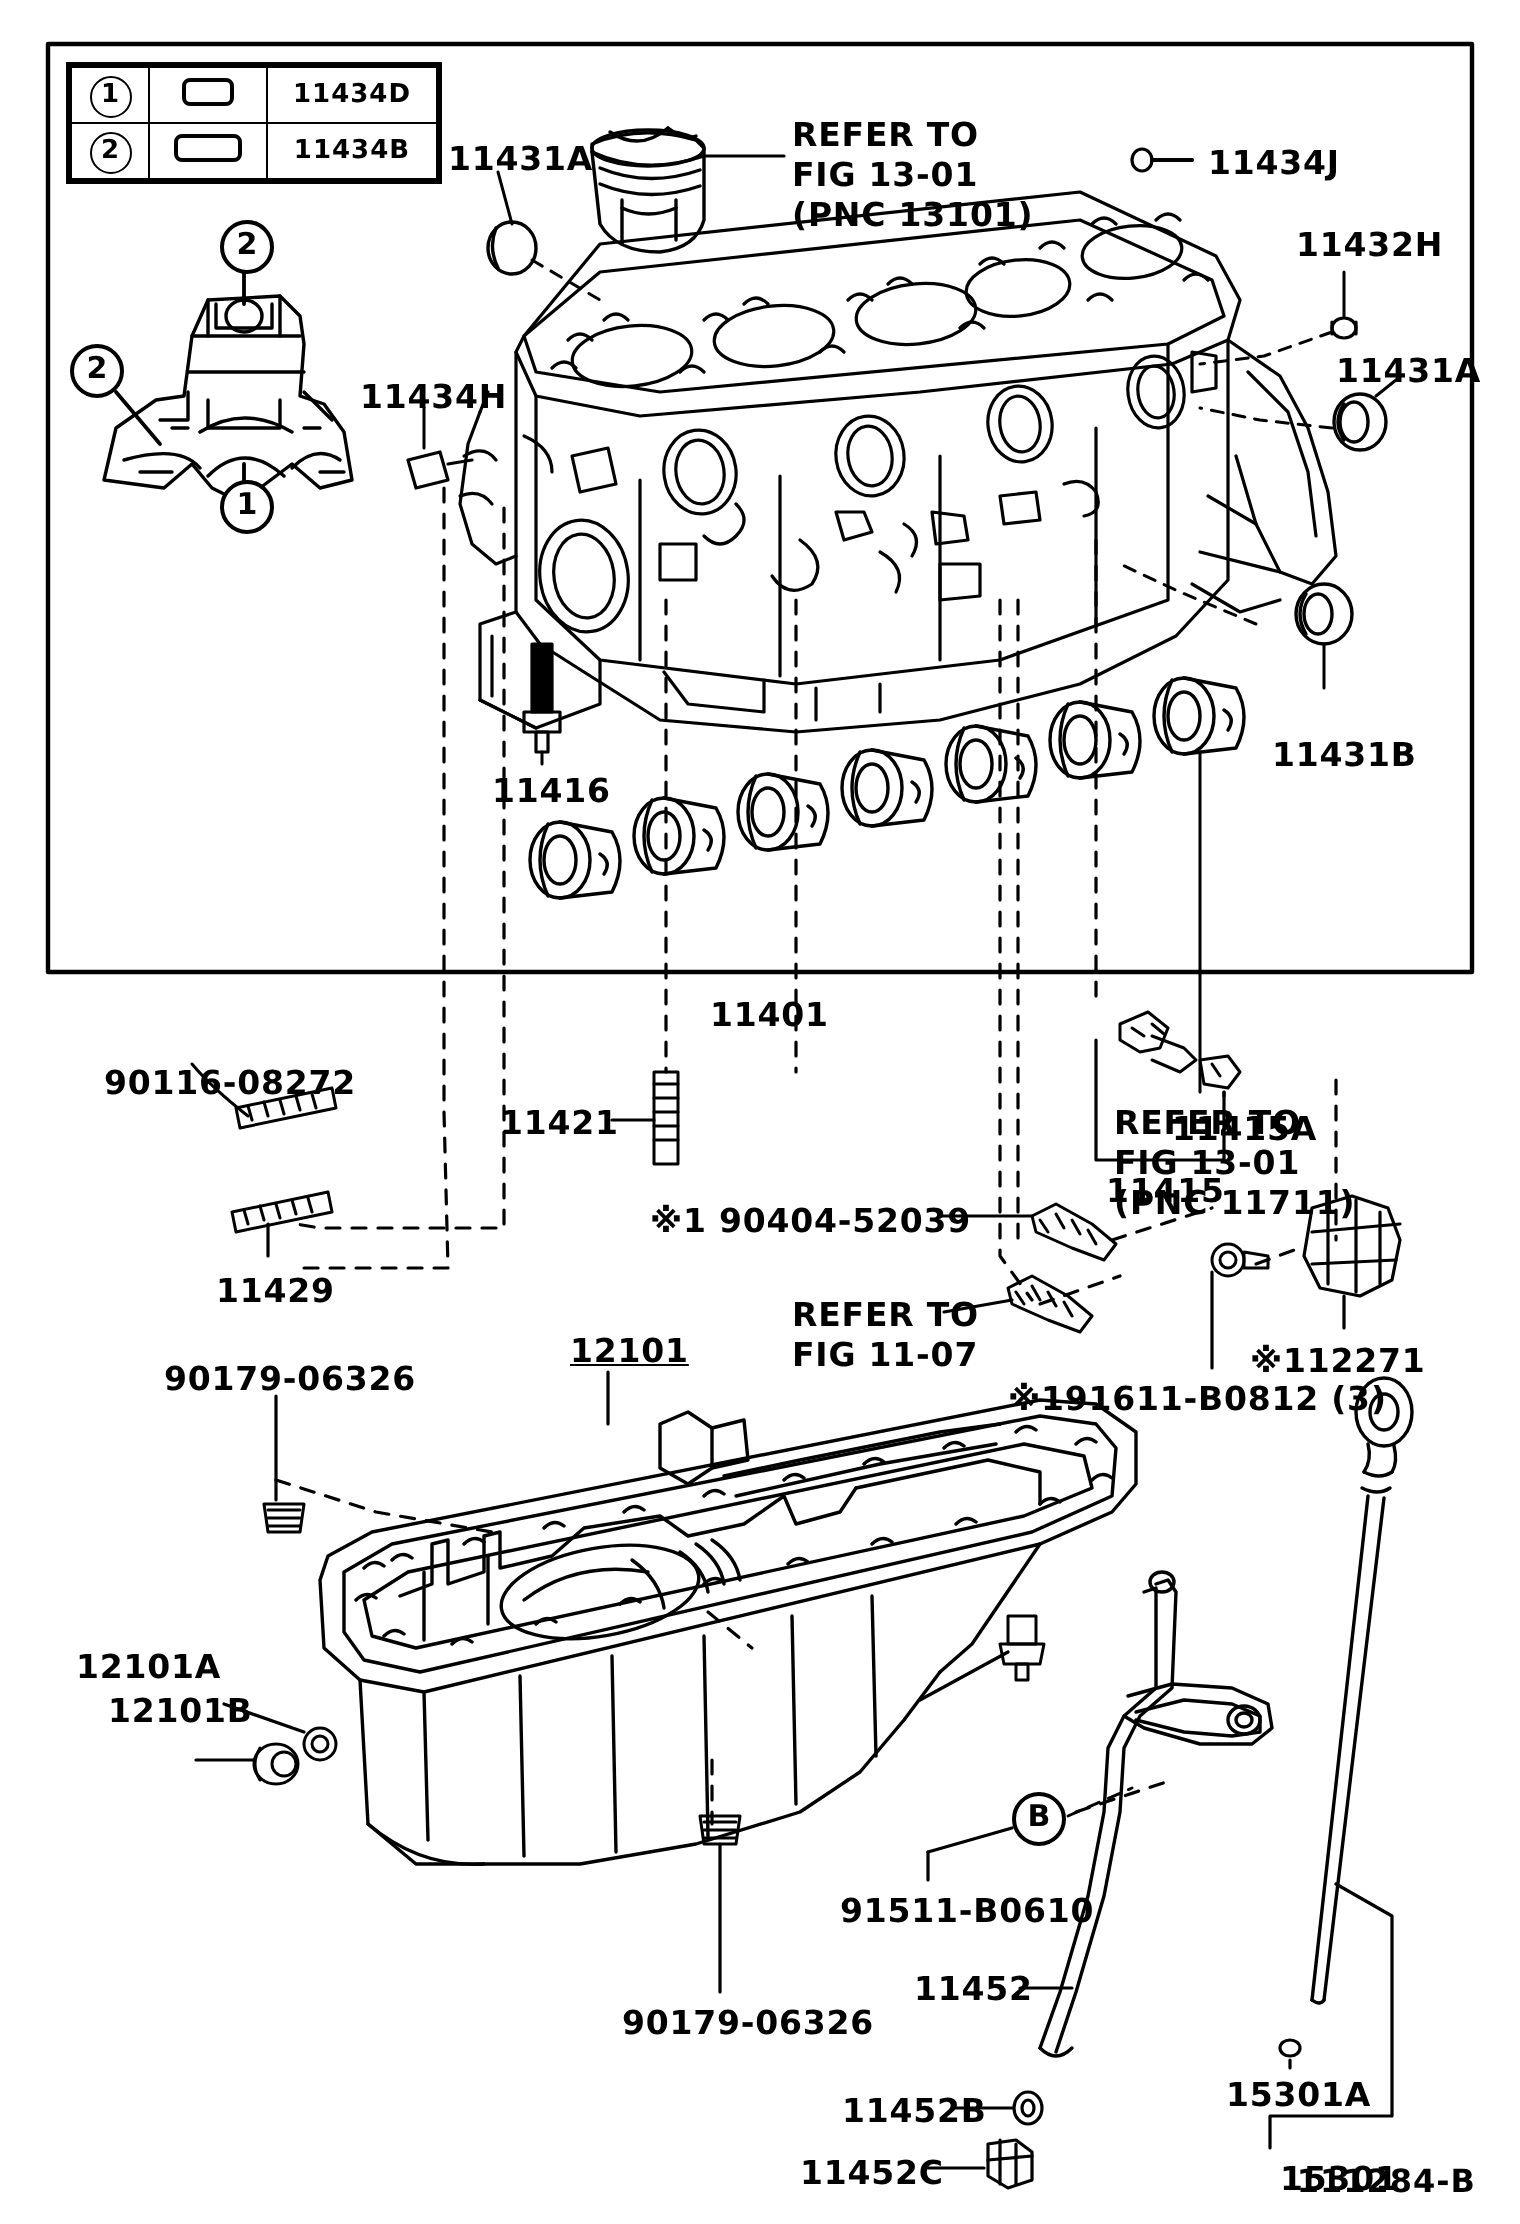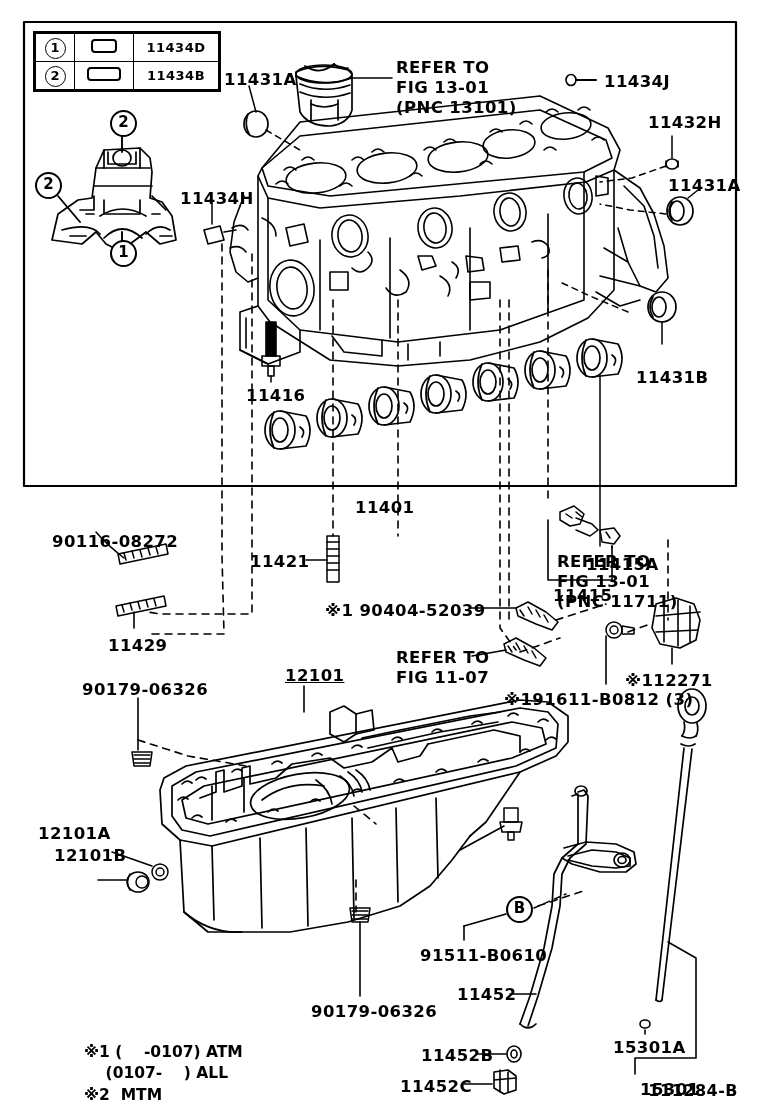--- a/index.html
+++ b/index.html
@@ -484,19 +484,16 @@
   <div class="lbl" id="L21" style="left: 54px; top: 846px;">12101B</div>
   <div class="lbl" id="L22" style="left: 38px; top: 824px;">12101A</div>
   <div class="lbl" id="L24" style="left: 420px; top: 946px;">91511-B0610</div>
   <div class="lbl" id="L25" style="left: 457px; top: 985px;">11452</div>
   <div class="lbl" id="L26" style="left: 421px; top: 1046px;">11452B</div>
   <div class="lbl" id="L27" style="left: 400px; top: 1077px; text-align: right;">11452C</div>
   <div class="lbl" id="L28" style="left: 311px; top: 1002px;">90179-06326</div>
   <div class="lbl" id="L29" style="left: 613px; top: 1038px;">15301A</div>
   <div class="lbl" id="L30" style="left: 640px; top: 1080px;">15301</div>
 
-  <div class="notes">※1 (    -0107) ATM
-    (0107-    ) ALL
-※2  MTM</div>
 
   <div class="footer-code">111284-B</div>
 
 </div>
 
 </body></html>

